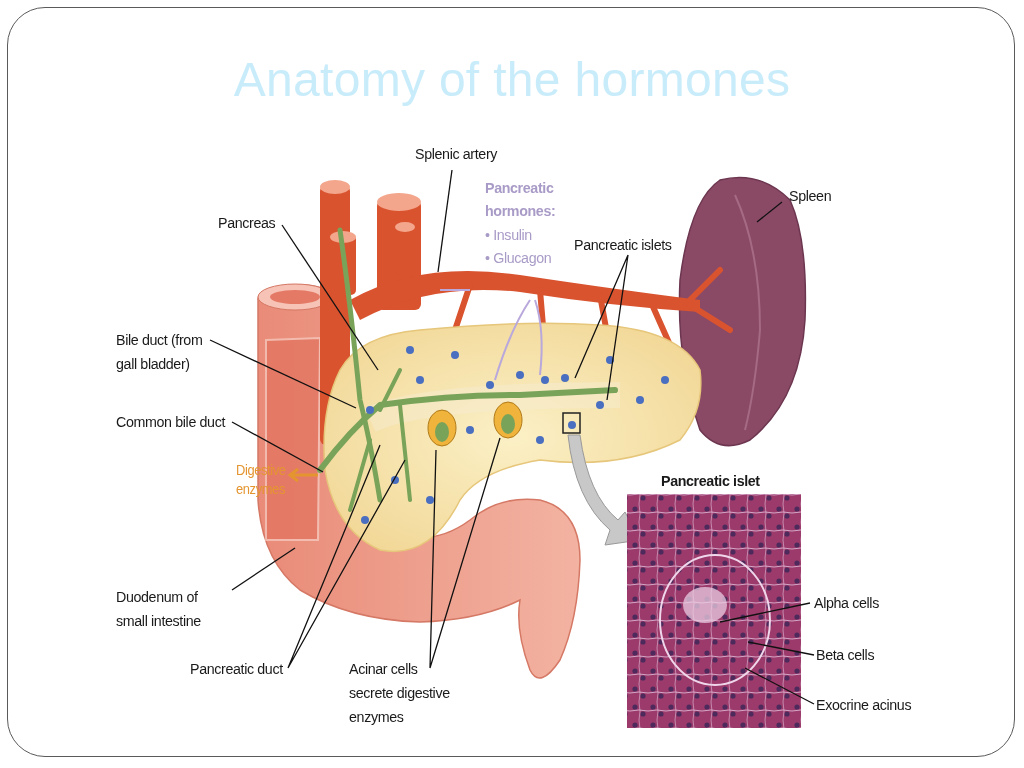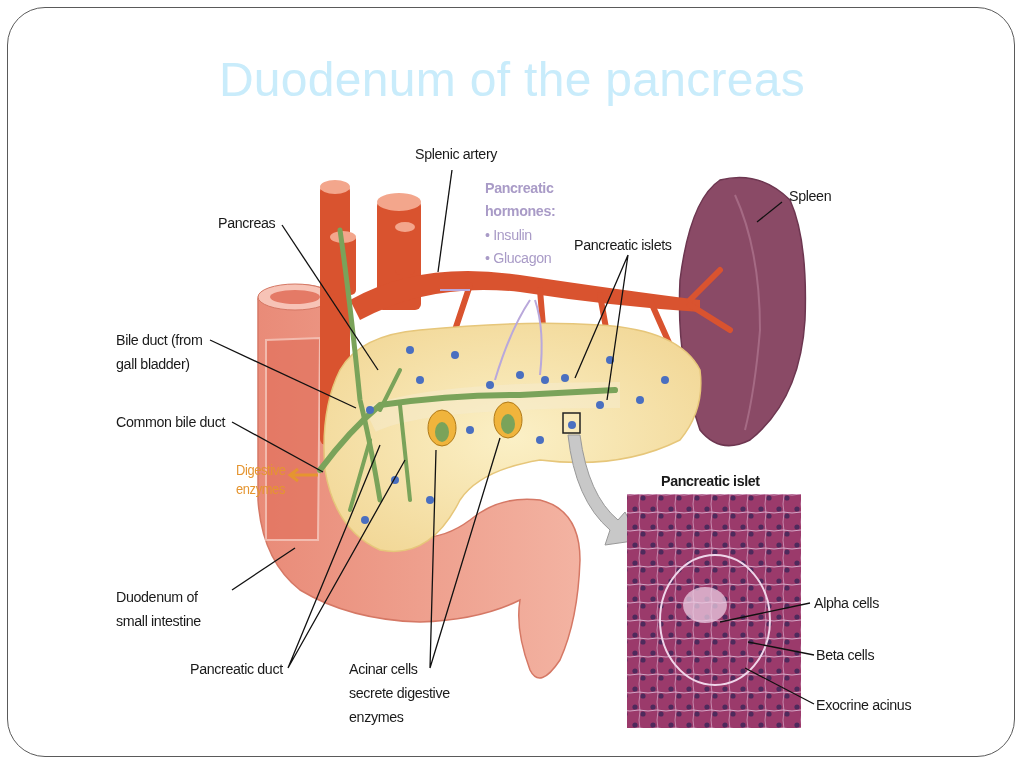--- a/index.html
+++ b/index.html
@@ -10,21 +10,21 @@
   .lbl{position:absolute;font-family:"Liberation Sans",sans-serif;font-size:15.5px;color:#1a1a1a;line-height:23px;letter-spacing:-0.4px;transform:scaleX(0.92);transform-origin:left top;white-space:nowrap;}
   .lbl.hormone{color:#a99bc7;font-weight:bold;}
   .lbl.hormone-item{color:#a99bc7;}
   .lbl.enz{color:#e59530;font-size:14px;line-height:18px;}
   .lbl.bold{font-weight:bold;}
 </style>
 </head>
 <body>
 
 <div class="slide-frame"></div>
-<div class="title">Duodenum of the pancreas</div>
+<div class="title">Anatomy of the hormones</div>
 
 <svg class="diagram" width="1024" height="768" viewBox="0 0 1024 768">
   <defs>
     <pattern id="histo" width="18" height="18" patternUnits="userSpaceOnUse">
       <rect width="18" height="18" fill="#9b3a6b"></rect>
       <circle cx="5" cy="5" r="2.6" fill="#4e2a5c"></circle>
       <circle cx="13" cy="12" r="2.6" fill="#4e2a5c"></circle>
       <path d="M0 9 Q9 7 18 9" stroke="#e2c0dc" stroke-width="0.8" fill="none"></path>
       <path d="M9 0 Q11 9 9 18" stroke="#e2c0dc" stroke-width="0.6" fill="none"></path>
     </pattern>

